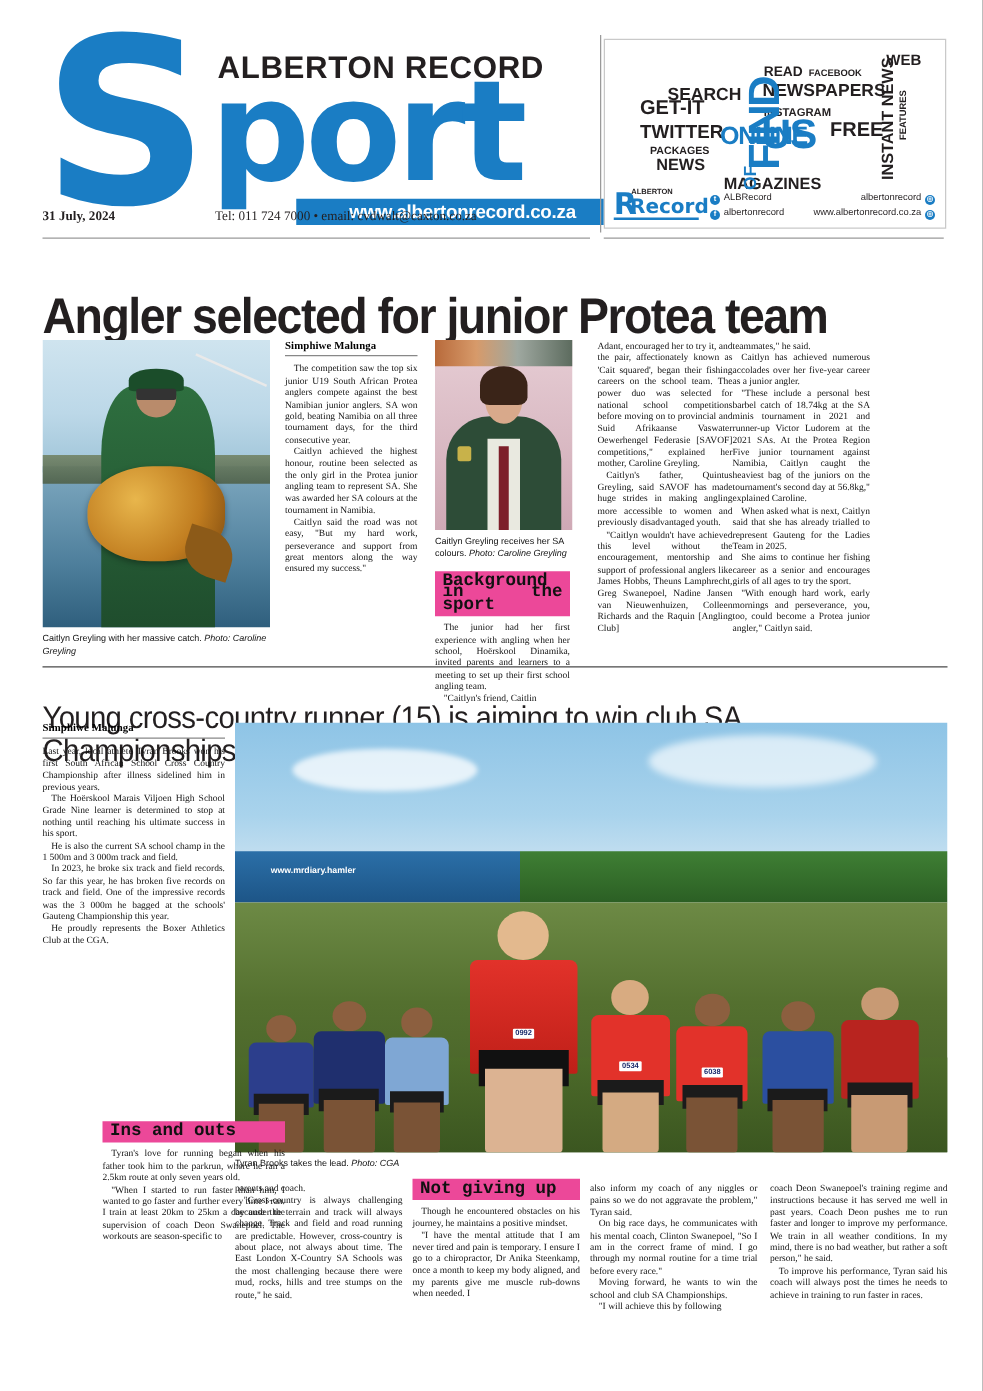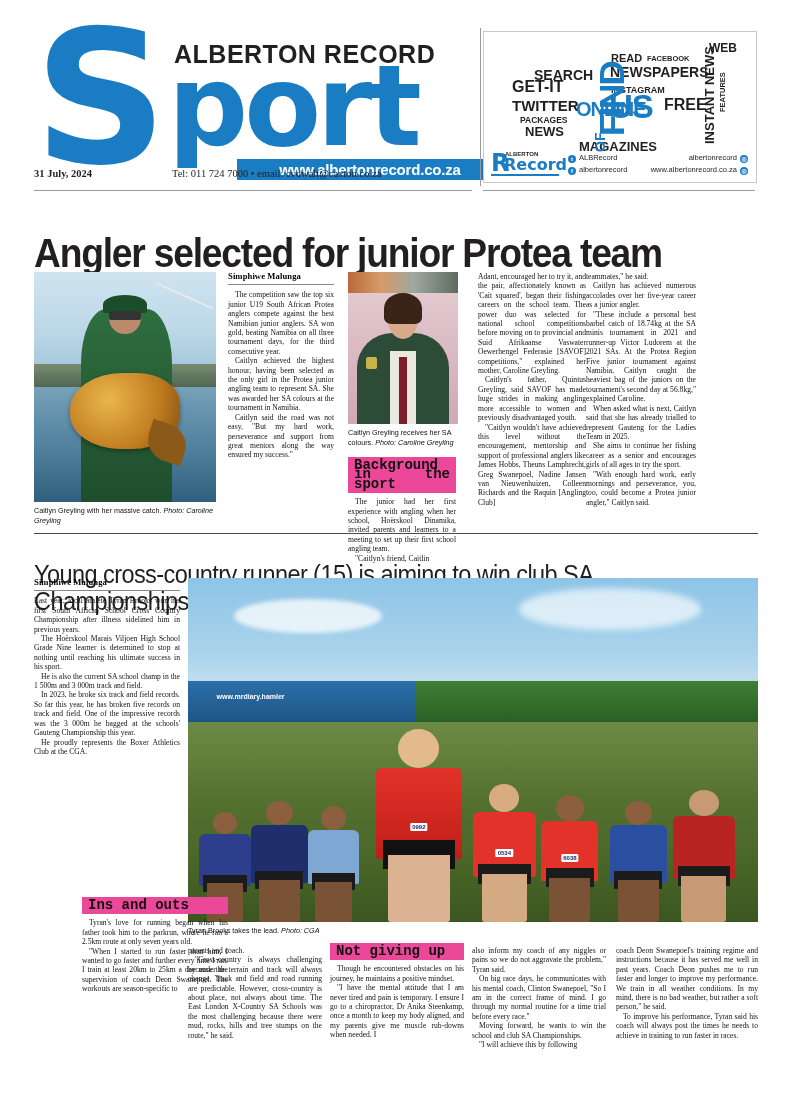--- a/index.html
+++ b/index.html
@@ -369,21 +369,21 @@
       <div class="fin"></div>
   </div>
   <div class="caption" style="left:34px; top:506px; width:182px;">
     <span>Caitlyn Greyling with her massive catch. </span><i>Photo: Caroline Greyling</i>
   </div>
 
   <div class="body-col" style="left:228px; top:272px; width:106px;">
     <div class="byline">Simphiwe Malunga</div>
     <div class="byline-rule"></div>
     <p>The competition saw the top six junior U19 South African Protea anglers compete against the best Namibian junior anglers. SA won gold, beating Namibia on all three tournament days, for the third consecutive year.</p>
-    <p>Caitlyn achieved the highest honour, having been selected as the only girl in the Protea junior angling team to represent SA. She was awarded her SA colours at the tournament in Namibia.</p>
+    <p>Caitlyn achieved the highest honour, routine been selected as the only girl in the Protea junior angling team to represent SA. She was awarded her SA colours at the tournament in Namibia.</p>
     <p>Caitlyn said the road was not easy, "But my hard work, perseverance and support from great mentors along the way ensured my success."</p>
   </div>
 
   <div class="photo ph2">
     <div class="bg"></div>
       <div class="top"></div>
     <div class="torso"></div>
       <div class="shirt"></div>
       <div class="tie"></div>
     <div class="face"></div>

